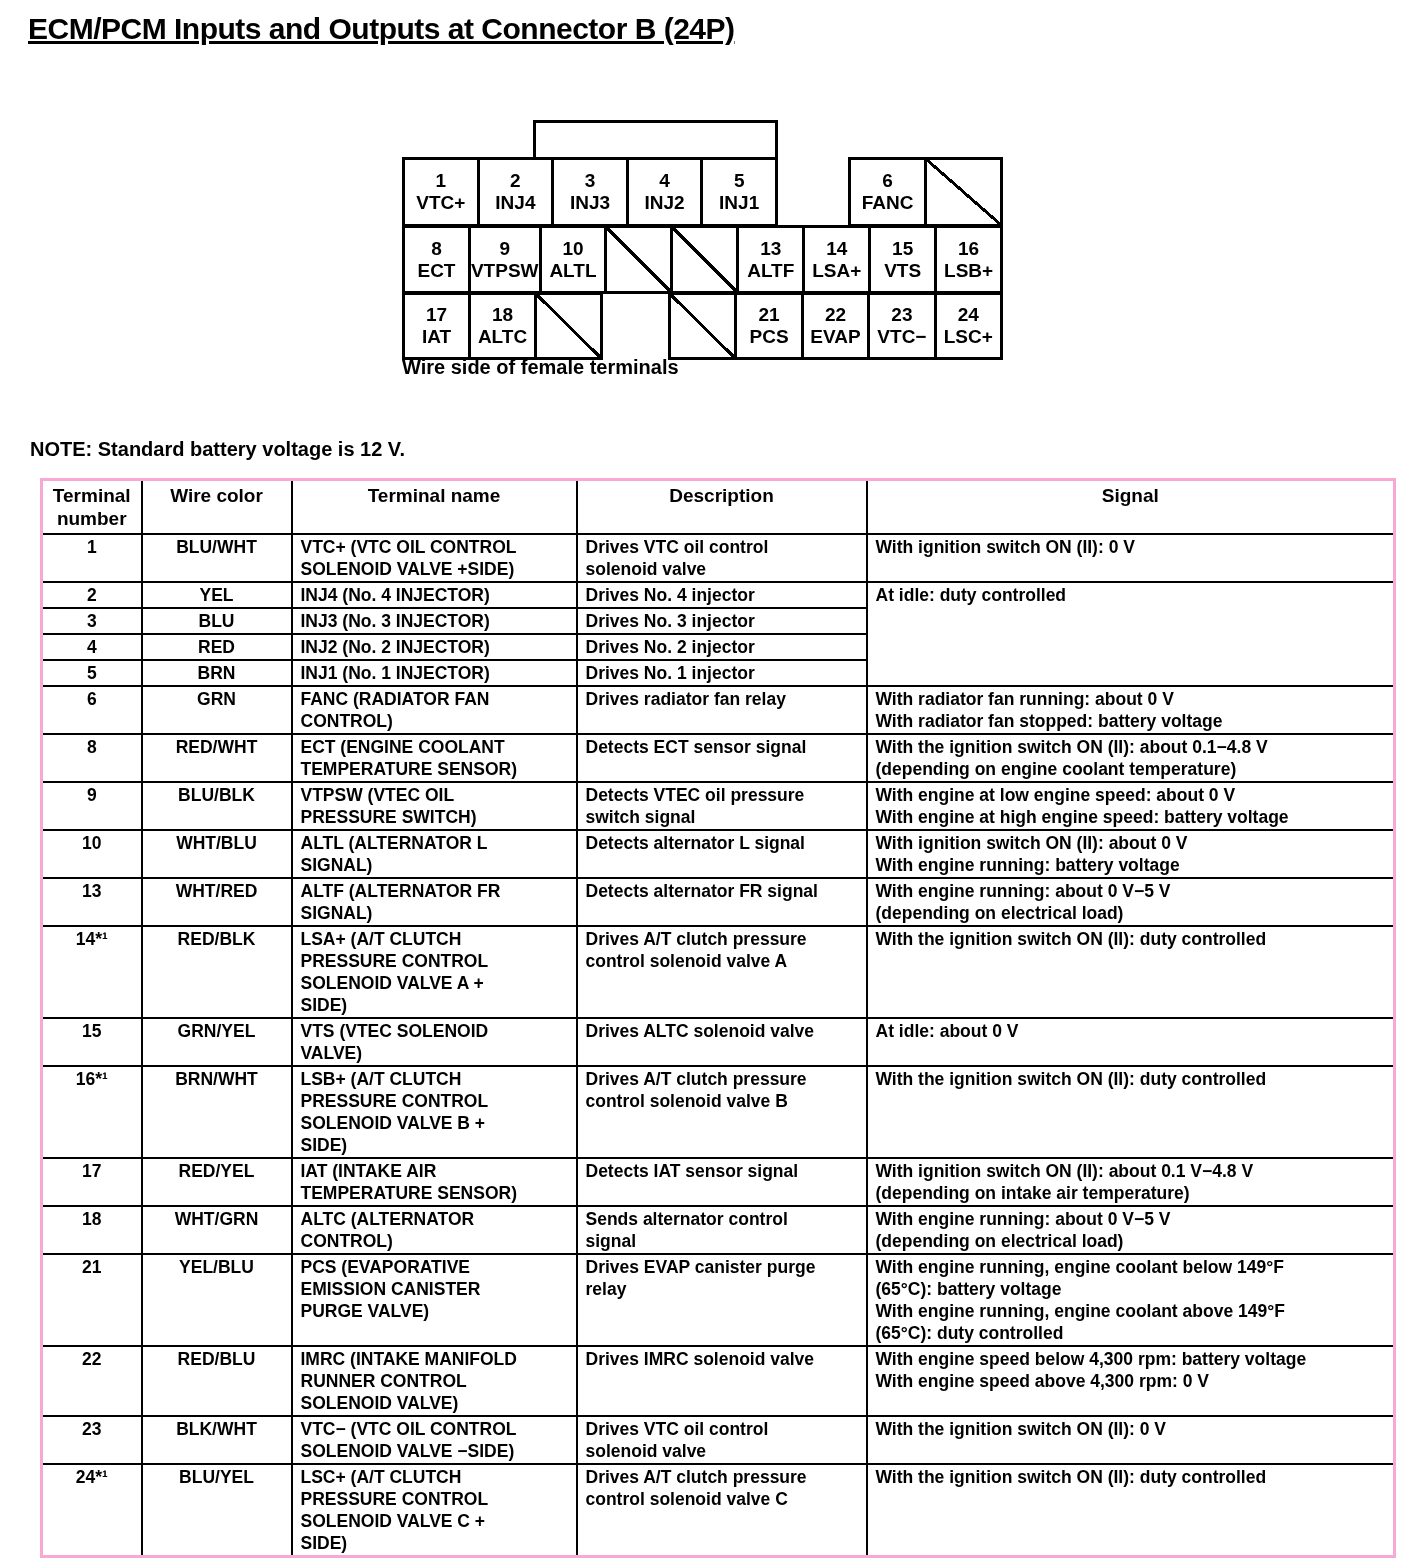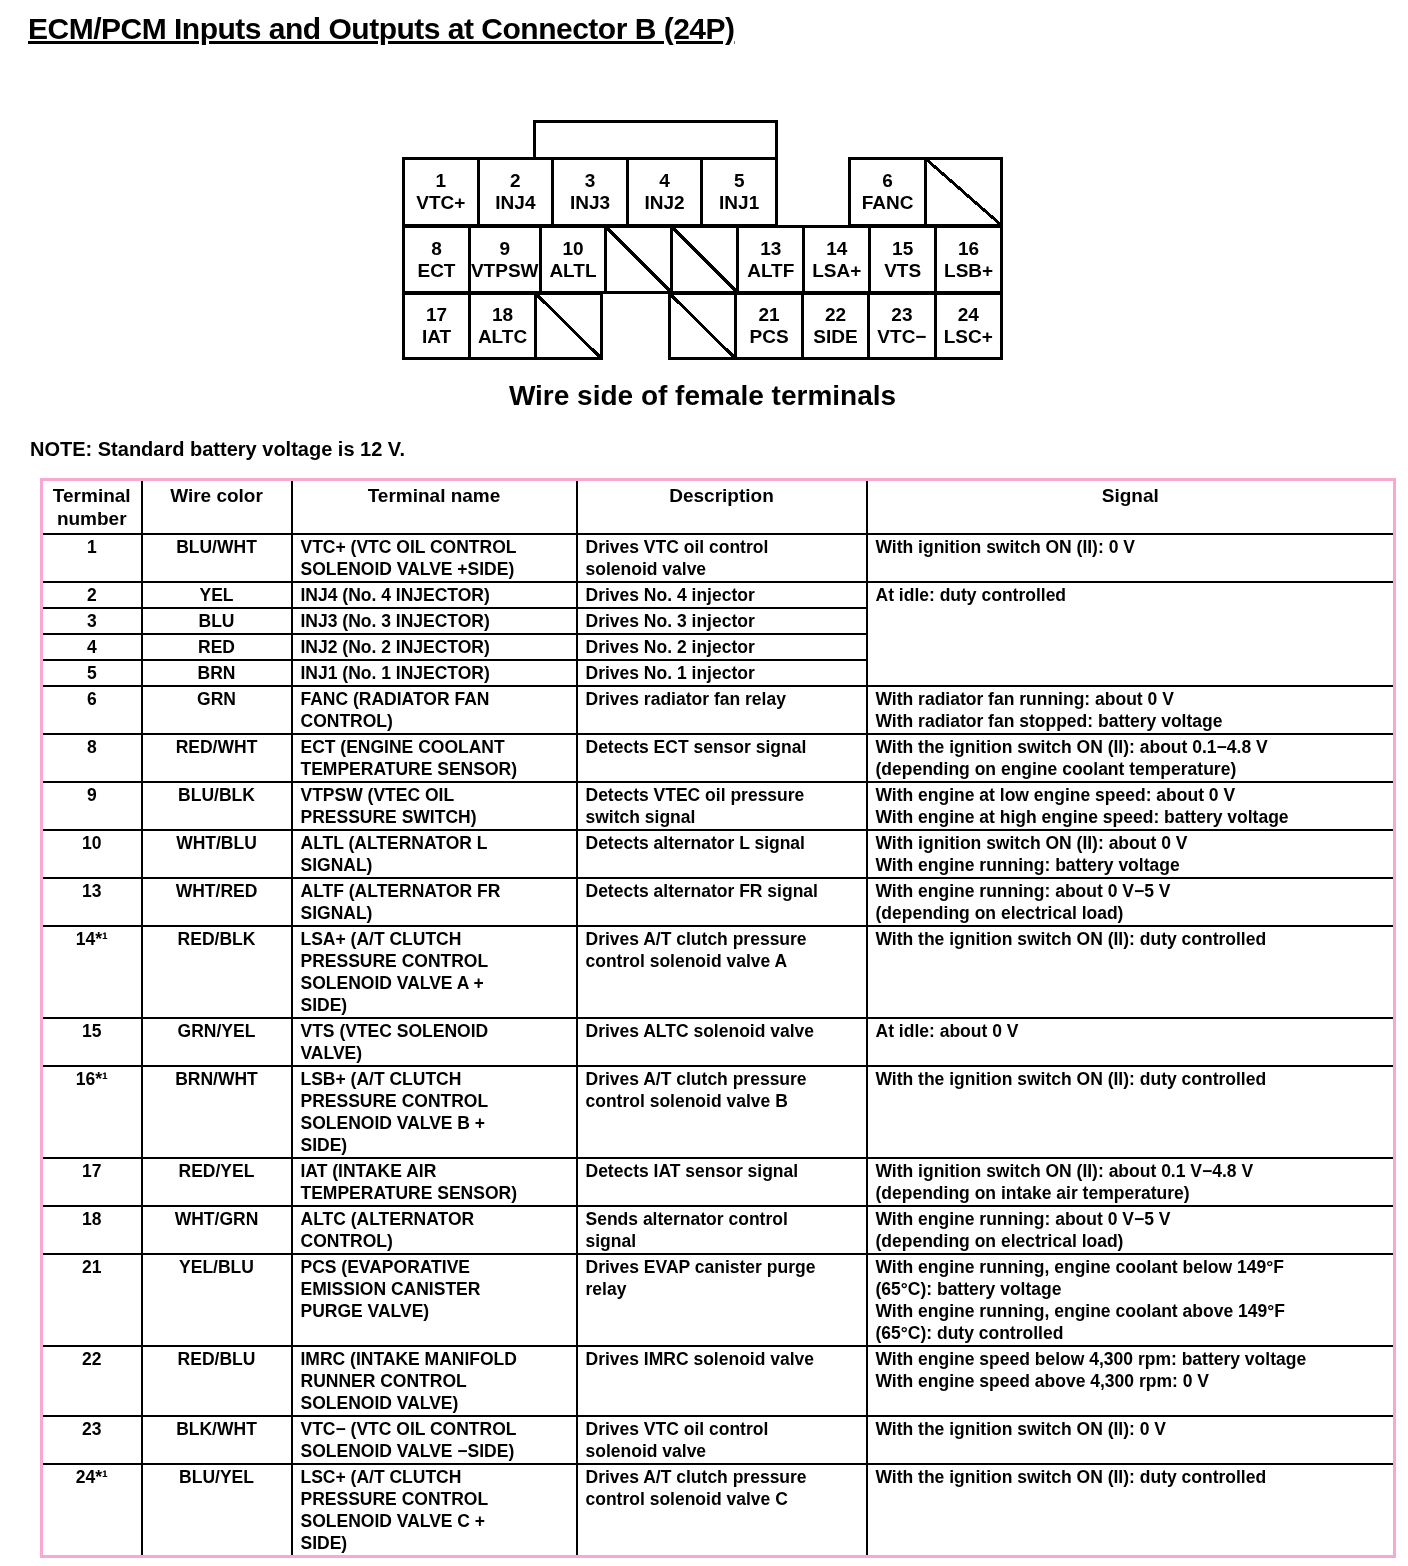--- a/index.html
+++ b/index.html
@@ -35,22 +35,22 @@
     display:flex; flex-direction:column; align-items:center; justify-content:center;
     font-size:19px; font-weight:700; line-height:22px; text-align:center;
   }
   .ccell:first-child{border-left:none;}
   .diag{
     background-image:linear-gradient(to top right,
       transparent calc(50% - 1.5px), #000 calc(50% - 1.5px),
       #000 calc(50% + 1.5px), transparent calc(50% + 1.5px));
   }
   .caption{
-    position:absolute; left:0; right:0; top:260px;
-    text-align:center; font-size:28px; font-weight:700;
+    position:absolute; left:0; right:0; top:236px;
+    font-size:20px; font-weight:700;
   }
   
   .note{position:absolute; left:30px; top:438px; font-size:20px; font-weight:700;}
   
   table.io{
     position:absolute; left:40px; top:478px; width:1353px;
     border-collapse:collapse; table-layout:fixed;
     border:3px solid #f9a8d4;
   }
   table.io th, table.io td{
@@ -150,21 +150,21 @@
       <div class="ccell diag"></div>
     </div>
   <div class="cblock" id="r3r">
       <div class="ccell diag"></div>
       <div class="ccell">
         <div class="pnum">21</div>
         <div class="plabel">PCS</div>
       </div>
       <div class="ccell">
         <div class="pnum">22</div>
-        <div class="plabel">SIDE</div>
+        <div class="plabel">EVAP</div>
       </div>
       <div class="ccell">
         <div class="pnum">23</div>
         <div class="plabel">VTC−</div>
       </div>
       <div class="ccell">
         <div class="pnum">24</div>
         <div class="plabel">LSC+</div>
       </div>
     </div>

